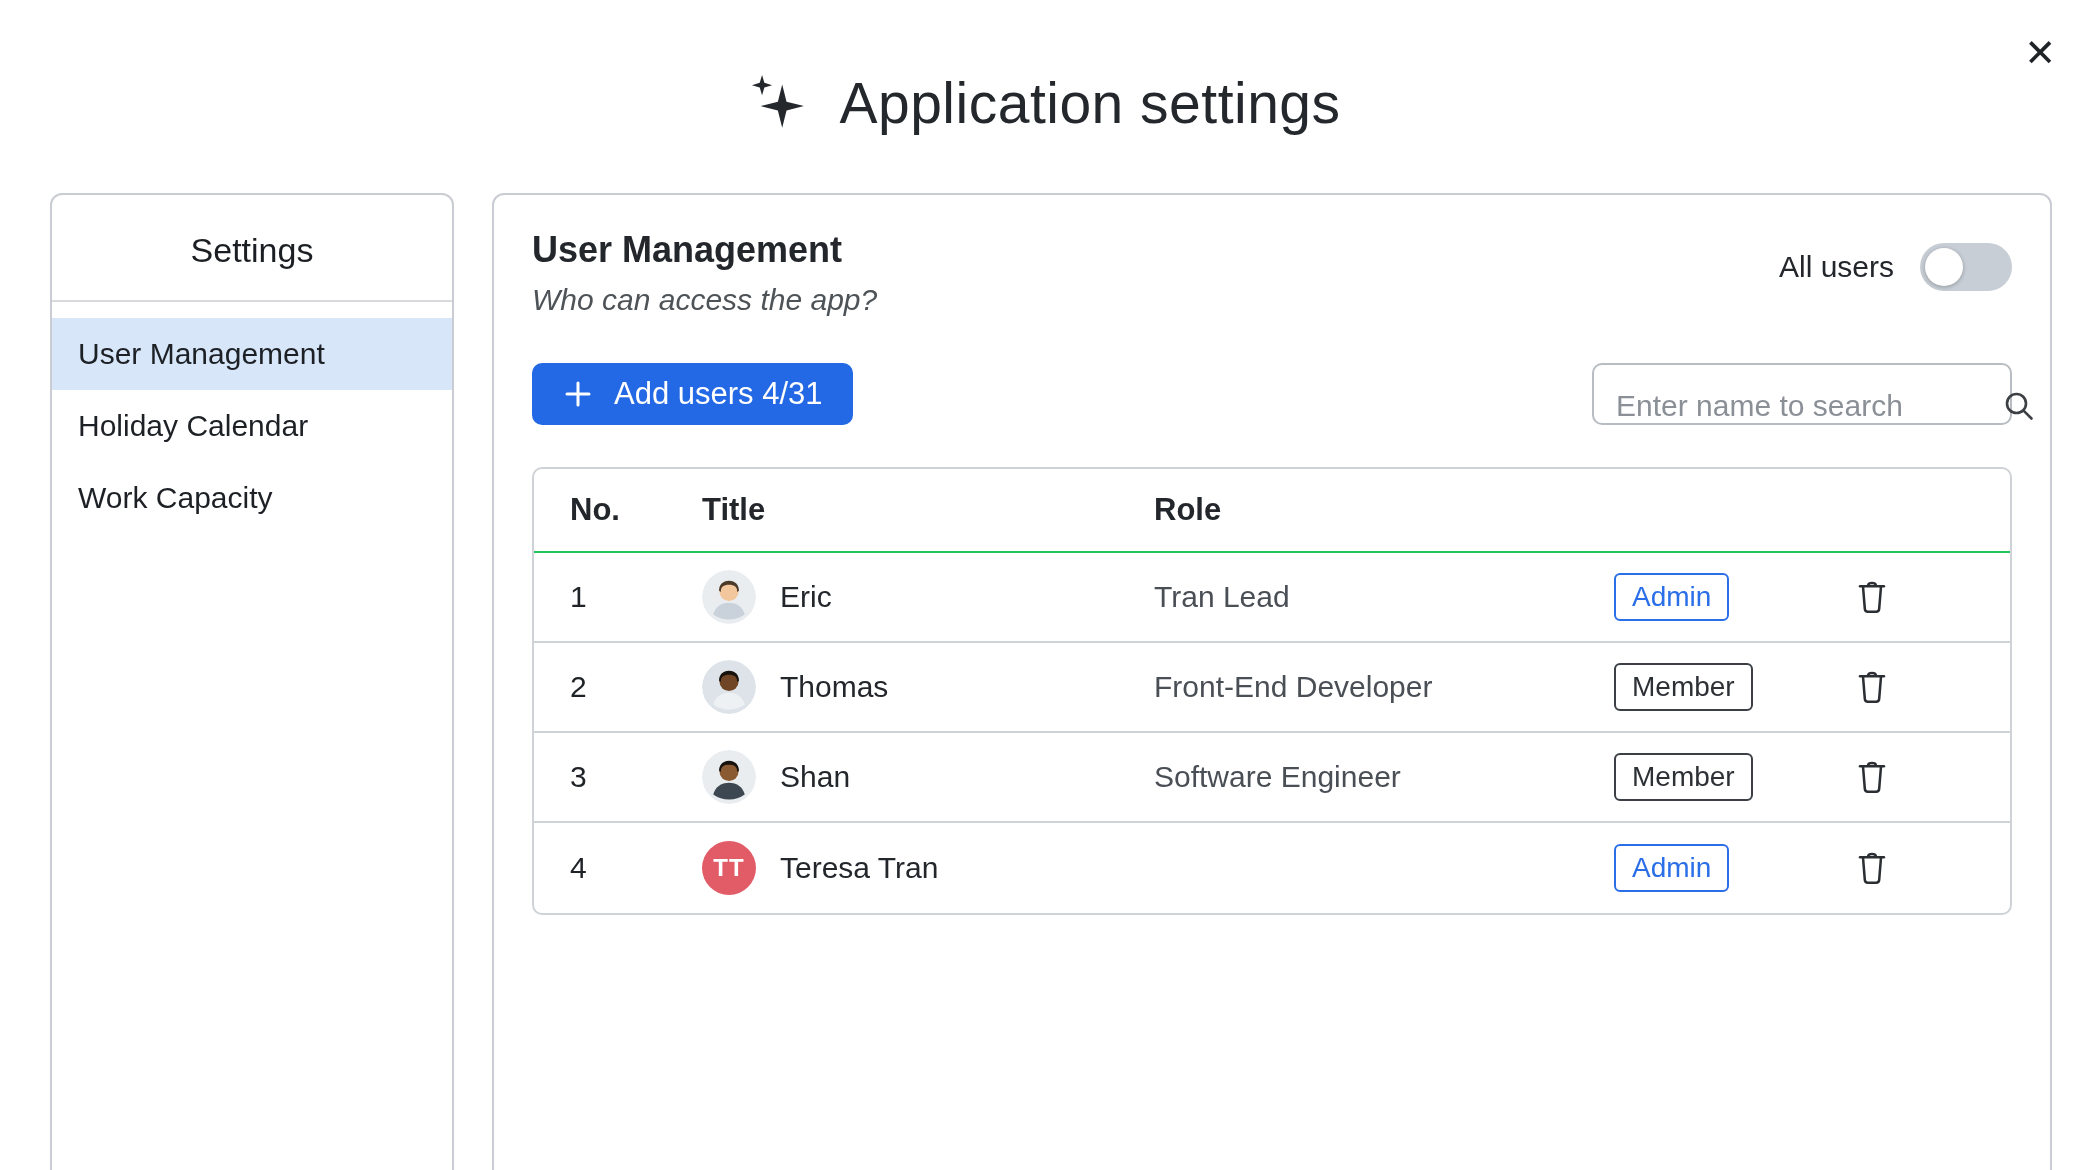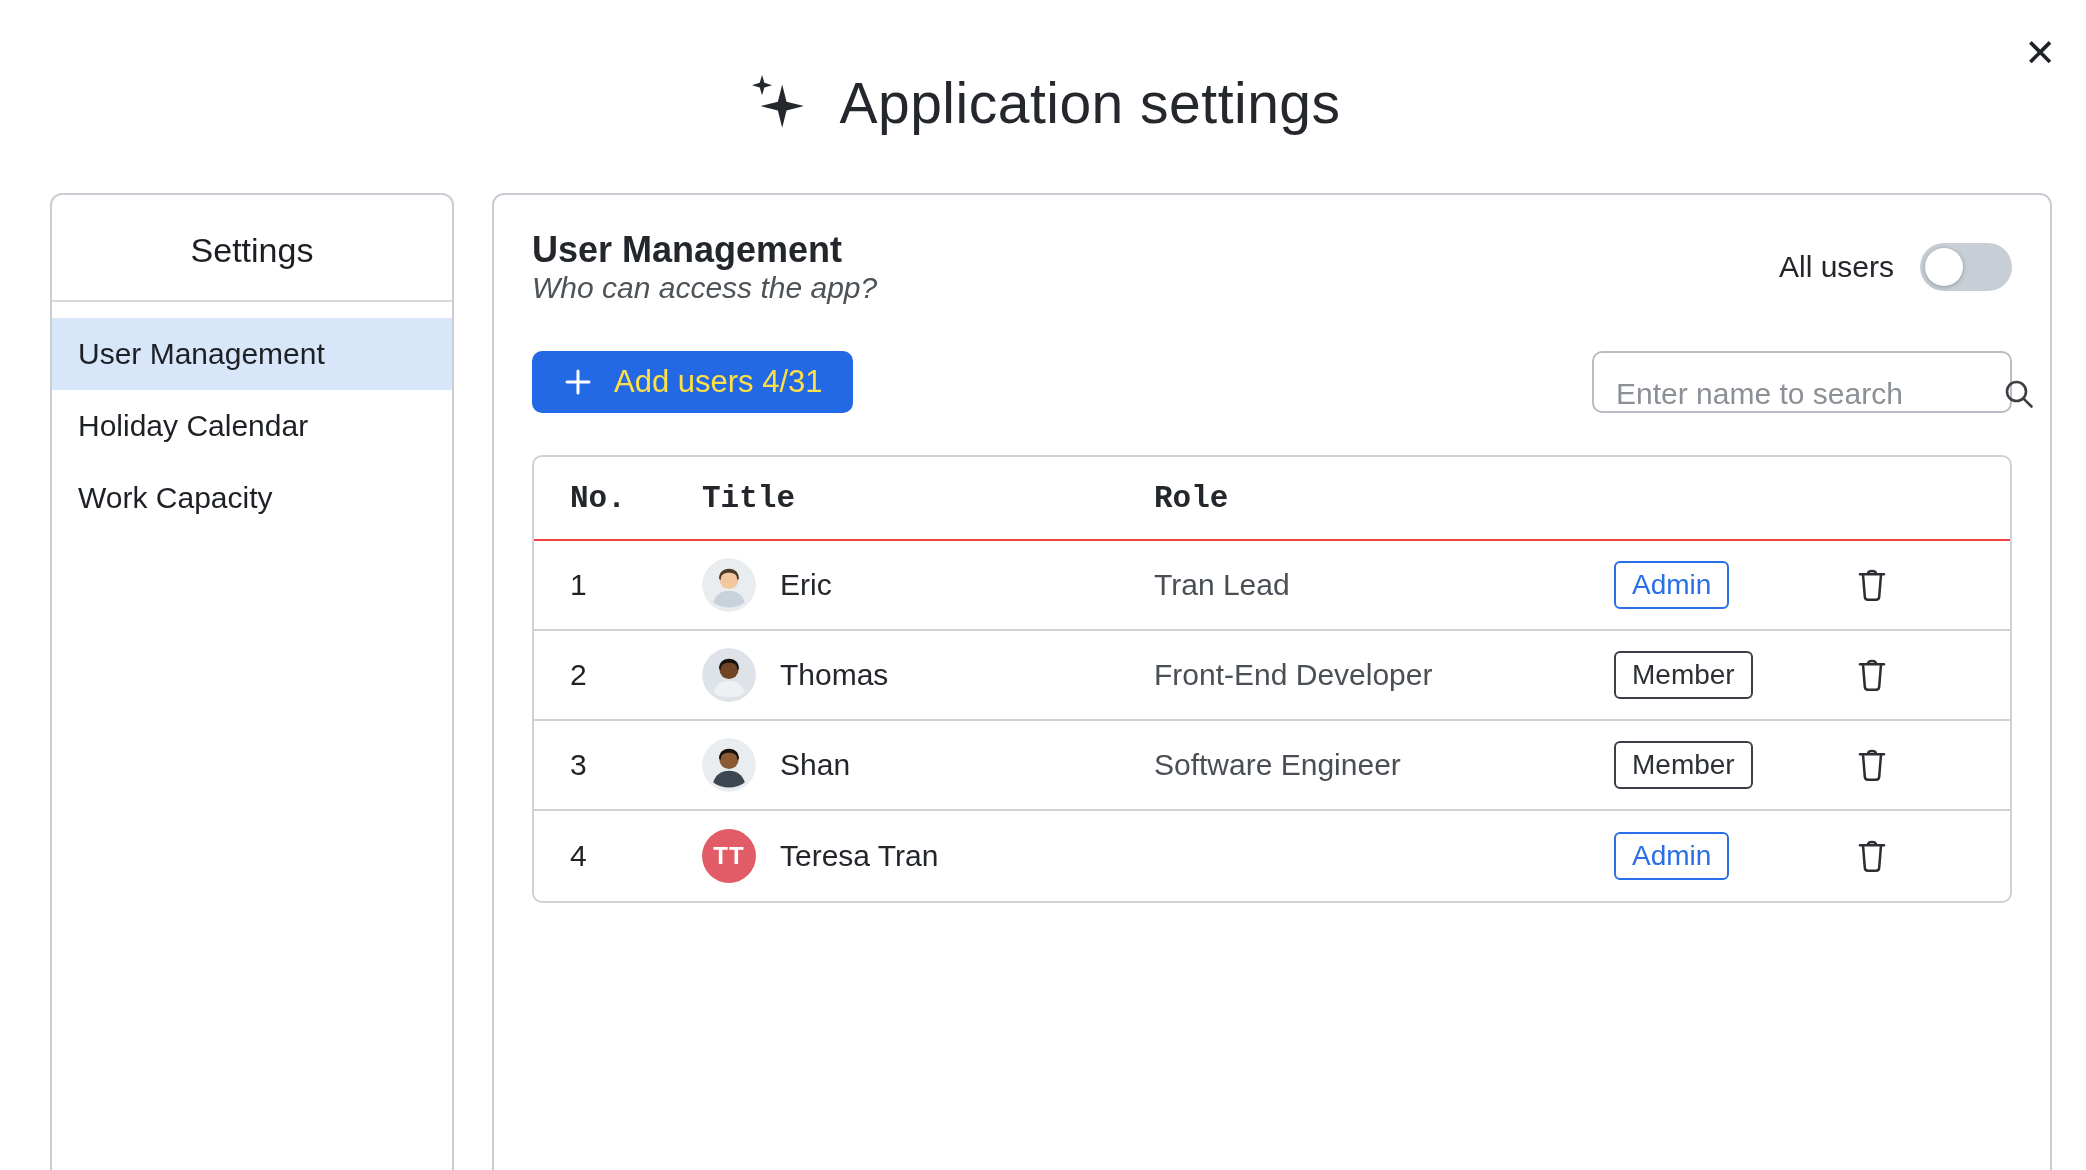--- a/index.html
+++ b/index.html
@@ -47,39 +47,39 @@
   .side-item {
     padding:19px 26px;
     font-size:30px; color:#1d2126;
     cursor:pointer;
   }
   .side-item.selected { background:#d7e6f9; }
 
   
   .main-header { display:flex; justify-content:space-between; align-items:flex-start; }
   .mh-heading { font-size:36px; font-weight:600; color:#23272c; }
-  .mh-subtitle { font-size:30px; font-style:italic; color:#4e5358; margin-top:0; }
+  .mh-subtitle { font-size:30px; font-style:italic; color:#4e5358; margin-top:12px; }
   .all-users { display:flex; align-items:center; gap:26px; margin-top:14px; }
   .all-users-label { font-size:30px; color:#23272c; }
   .toggle {
     width:92px; height:48px; border-radius:24px;
     background:#c8ced6; position:relative; cursor:pointer; flex:0 0 auto;
   }
   .toggle .knob {
     position:absolute; left:5px; top:5px; width:38px; height:38px;
     border-radius:50%; background:#fff;
     box-shadow:0 1px 4px rgba(0,0,0,.28);
   }
 
   
   .toolbar { margin-top:46px; display:flex; justify-content:space-between; align-items:center; }
   .add-btn {
     display:flex; align-items:center; gap:20px;
     height:62px; padding:0 30px;
-    background:#2368e4; color:#fde047;
+    background:#2368e4; color:#ffffff;
     border:none; border-radius:10px;
     font-size:31px; font-family:inherit; cursor:pointer;
   }
   .add-btn svg { width:32px; height:32px; }
   .add-btn svg line { stroke:#fff; stroke-width:3; stroke-linecap:round; }
   .search-box {
     display:flex; align-items:flex-end;
     width:420px; height:62px;
     border:2px solid #b8bcc3; border-radius:10px;
     padding:0 18px 0 22px; background:#fff;
@@ -99,21 +99,21 @@
     margin-top:42px;
     border:2px solid #cfd2d7; border-radius:10px;
     overflow:hidden;
   }
   .t-row {
     display:grid;
     grid-template-columns:132px 452px 460px 230px 1fr;
     align-items:center;
     padding-left:36px;
   }
-  .t-head { height:84px; border-bottom:2px solid #ef4444;font-family:Liberation Mono, monospace; }
+  .t-head { height:84px; border-bottom:2px solid #22c55e; }
   .t-head .t-cell { font-size:31px; font-weight:700; color:#23272c; }
   .t-body-row { height:90px; border-bottom:2px solid #cfd2d7; }
   .t-body-row:last-child { border-bottom:none; }
   .cell-no { font-size:30px; color:#1f2327; }
   .cell-name { display:flex; align-items:center; gap:24px; font-size:30px; color:#23272c; }
   .cell-title { font-size:30px; color:#4a4f56; }
 
   .avatar {
     width:54px; height:54px; border-radius:50%; overflow:hidden; flex:0 0 auto;
     display:flex; align-items:center; justify-content:center;

